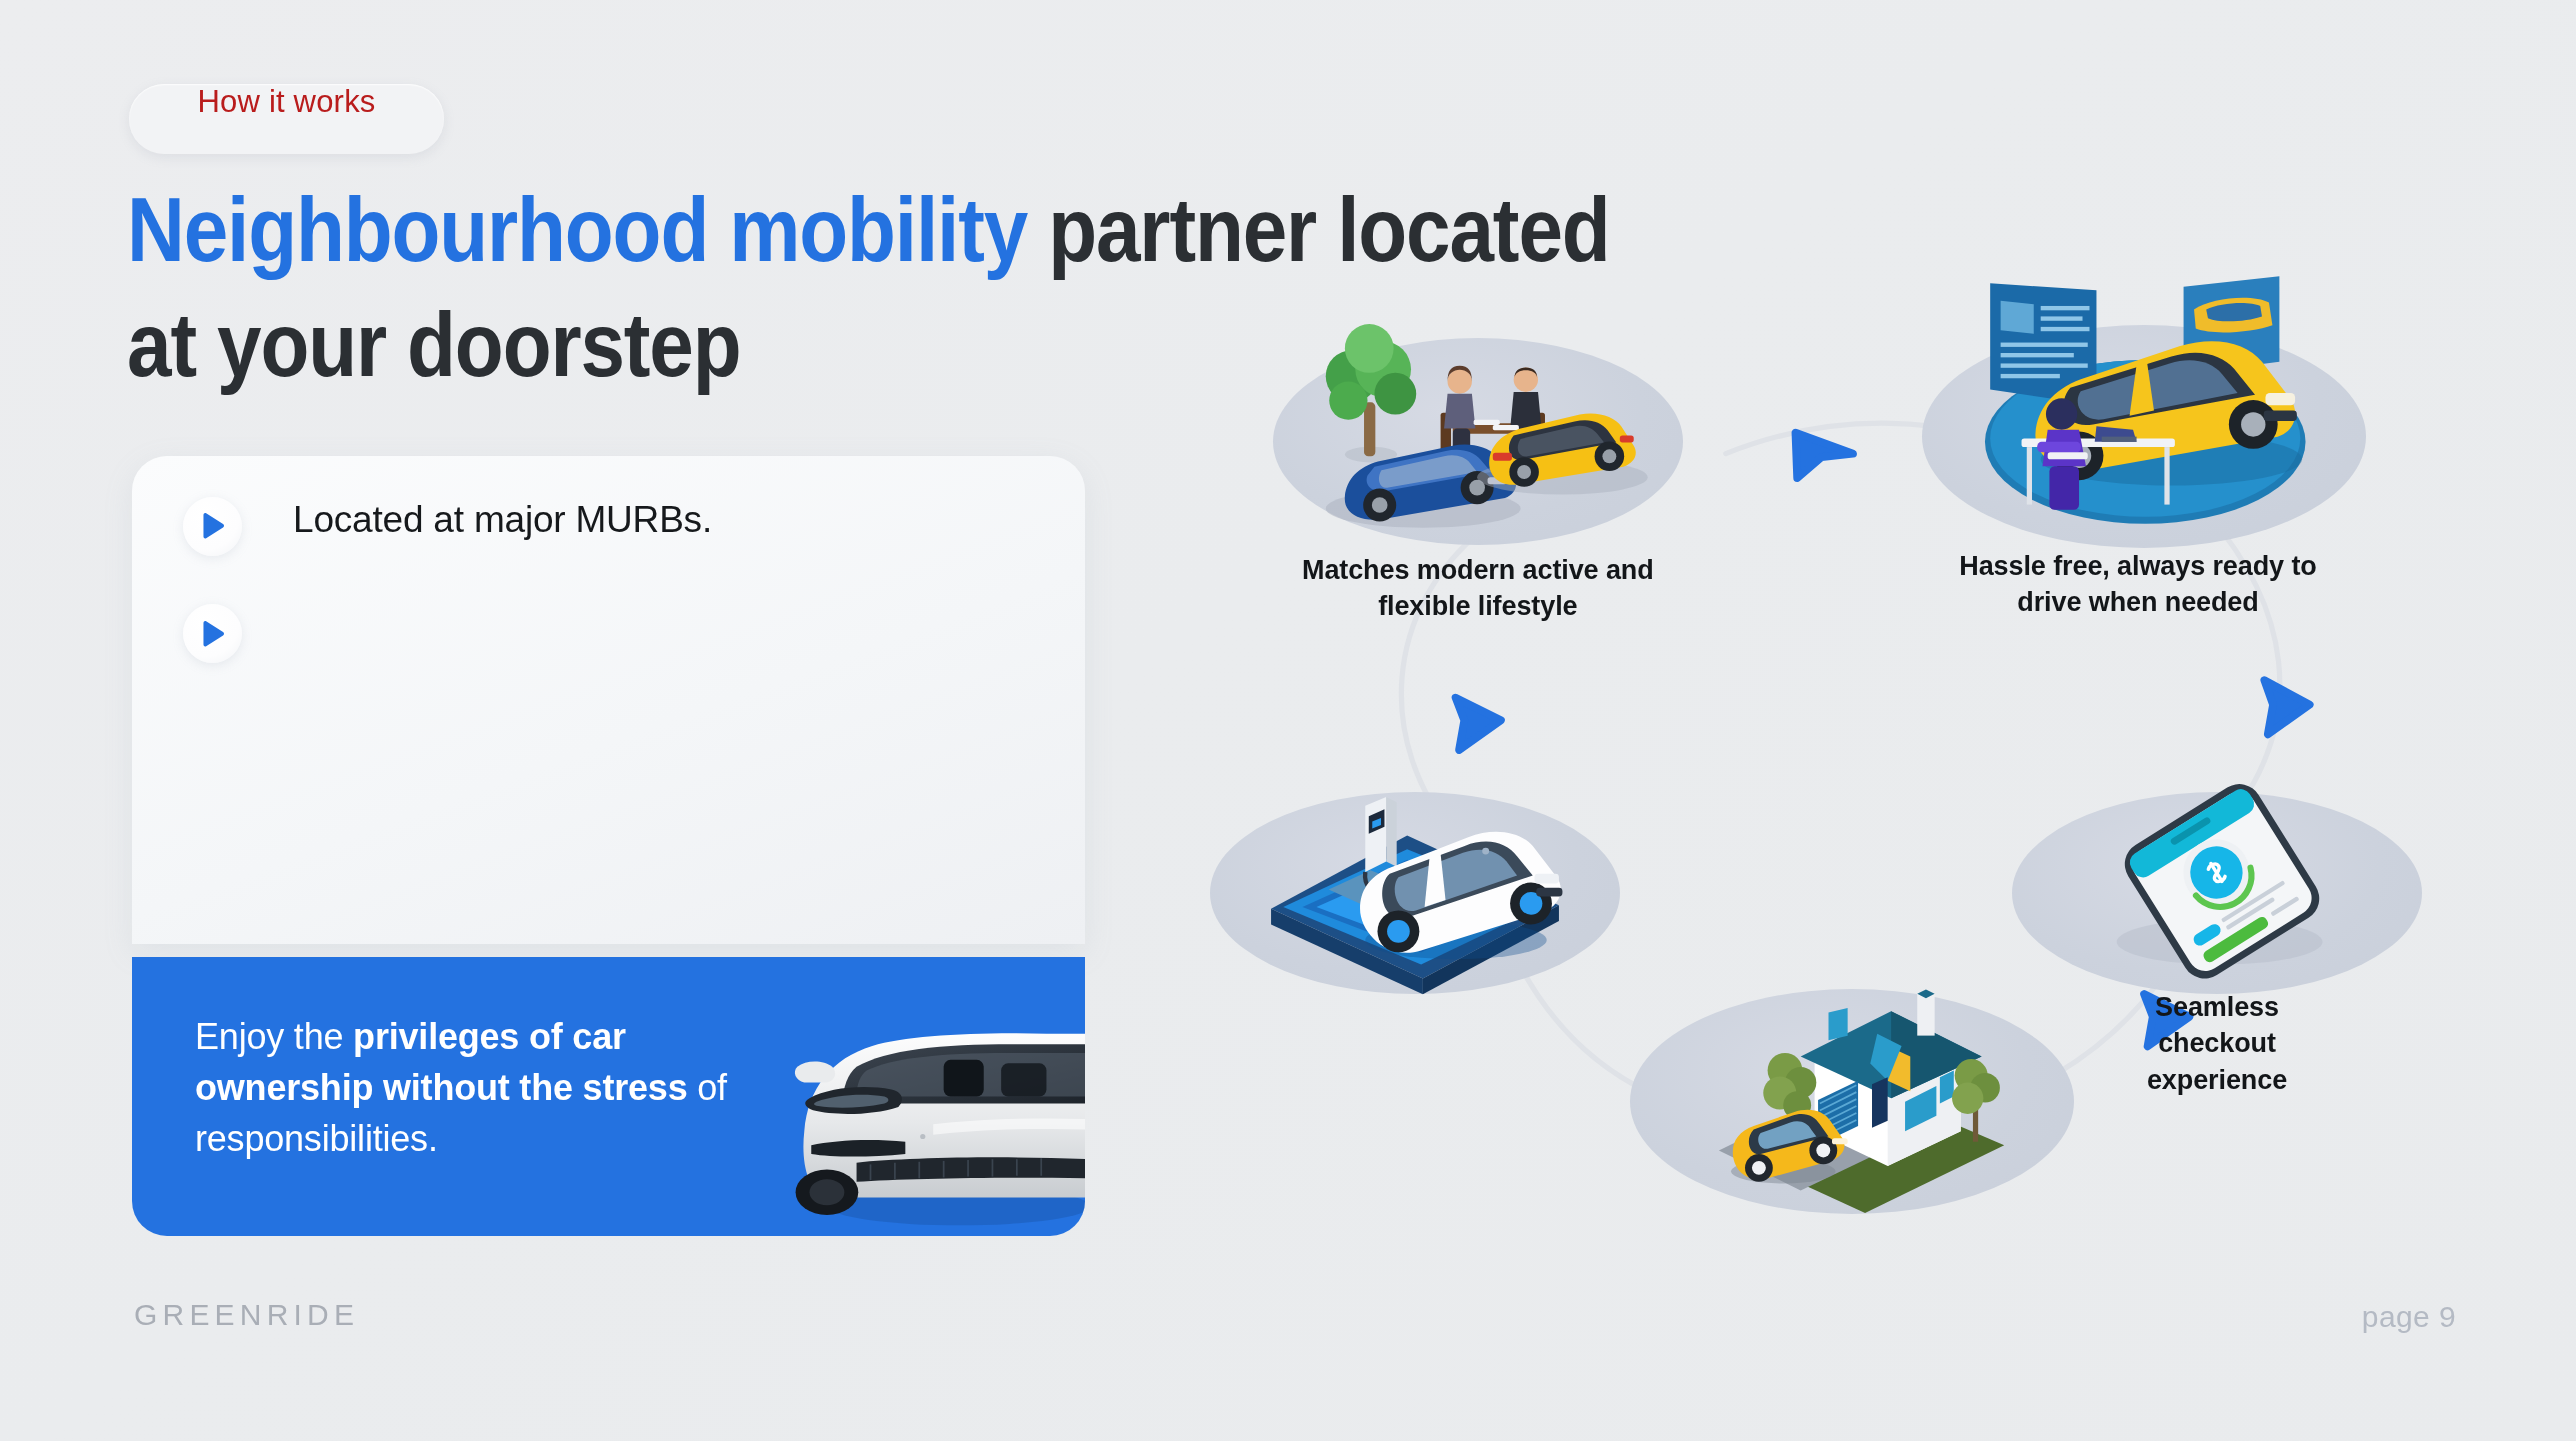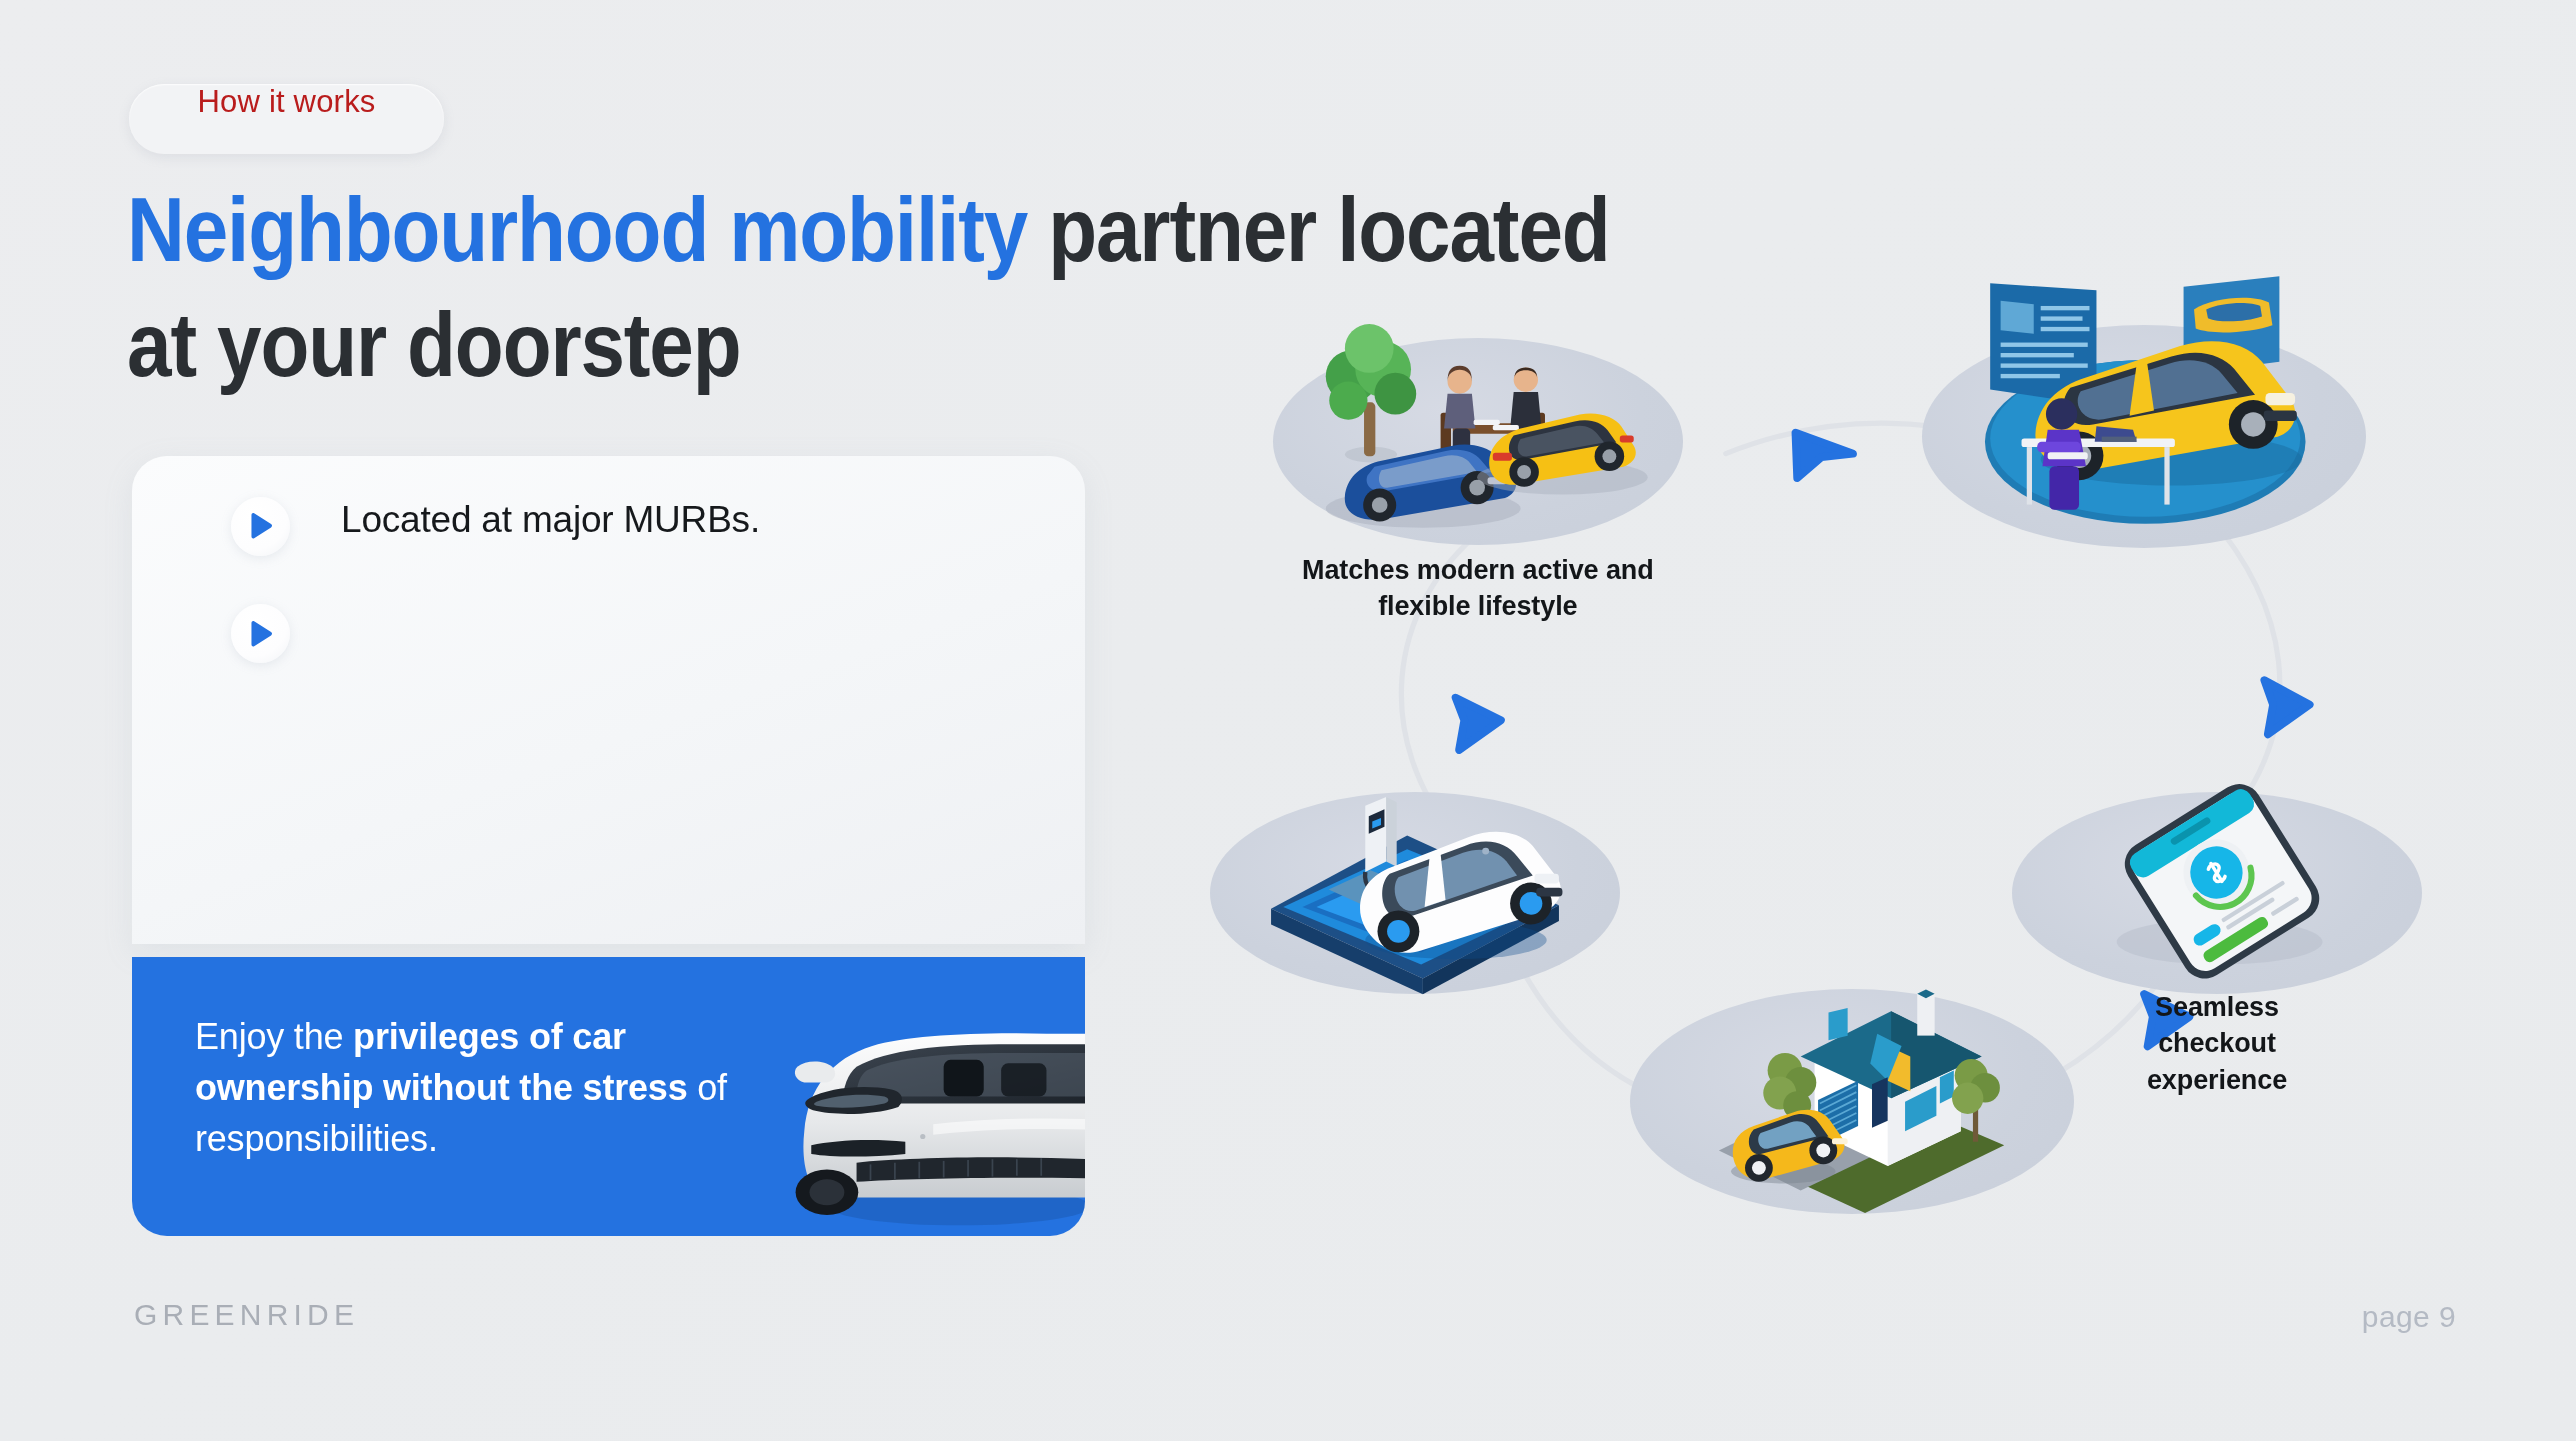--- a/index.html
+++ b/index.html
@@ -44,21 +44,20 @@
   .card {
     position: absolute; left: 132px; top: 456px;
     width: 953px; height: 488px;
     background: linear-gradient(160deg,#fbfcfd 0%,#f4f6f8 55%,#eef0f3 100%);
     border-radius: 35px 35px 0 0;
     box-shadow: 0 8.7px 30px rgba(150,160,175,0.13);
   }
   .bullets {
     position: absolute; left: 132px; top: 495px;
     width: 974px;
-    margin-left: 48px;
   }
   .bullet { display: flex; align-items: flex-start; margin-bottom: 47px; }
   .bullet:last-child { margin-bottom: 0; }
   .bullet-ico {
     flex: 0 0 auto;
     width: 59px; height: 59px; margin-left: 51px; margin-top: 1.7px;
     border-radius: 50%;
     background: radial-gradient(circle at 38% 32%,#ffffff 0%,#fdfdfe 62%,#f1f3f6 100%);
     box-shadow: 0 2.6px 10.5px rgba(150,160,180,0.18);
     display: flex; align-items: center; justify-content: center;
@@ -325,20 +324,21 @@
         <rect x="126" y="202" width="6" height="66" fill="#dfe3e9"></rect>
         <rect x="284" y="202" width="6" height="66" fill="#dfe3e9"></rect>
         <path d="M206 178 L248 182 L252 196 L204 196 Z" fill="#3d4b8f"></path>
         <rect x="212" y="190" width="40" height="6" fill="#51607c"></rect>
         <circle cx="166" cy="164" r="18" fill="#2b2f5e"></circle>
         <path d="M150 182 L186 182 L194 224 L144 224 Z" fill="#5b34c8"></path>
         <rect x="152" y="224" width="34" height="50" rx="6" fill="#4326a8"></rect>
         <rect x="138" y="196" width="50" height="12" rx="5" fill="#6d46dd"></rect>
         <rect x="150" y="208" width="46" height="8" rx="3" fill="#f0f2f5"></rect>
       </svg>
+      <div class="cap" style="left:26px; top:277px; width:390px;">Hassle free, always ready to drive when needed</div>
     </div>
 
     <div class="node" style="left:844px; top:427px; width:410px; height:288px;">
       <div class="blob" style="width:410px;height:202px;top:15.7px;"></div>
       <svg class="art" width="410" height="227" viewBox="0 0 470 260">
         <ellipse cx="238" cy="190" rx="118" ry="26" fill="#b4bbc7" opacity=".45"></ellipse>
         <g transform="rotate(-32 238 120)">
           <rect x="152" y="34" width="176" height="176" rx="26" fill="#2e3a46"></rect>
           <rect x="160" y="42" width="160" height="160" rx="20" fill="#f4f6f8"></rect>
           <rect x="160" y="42" width="160" height="30" rx="12" fill="#12b8d8"></rect>

